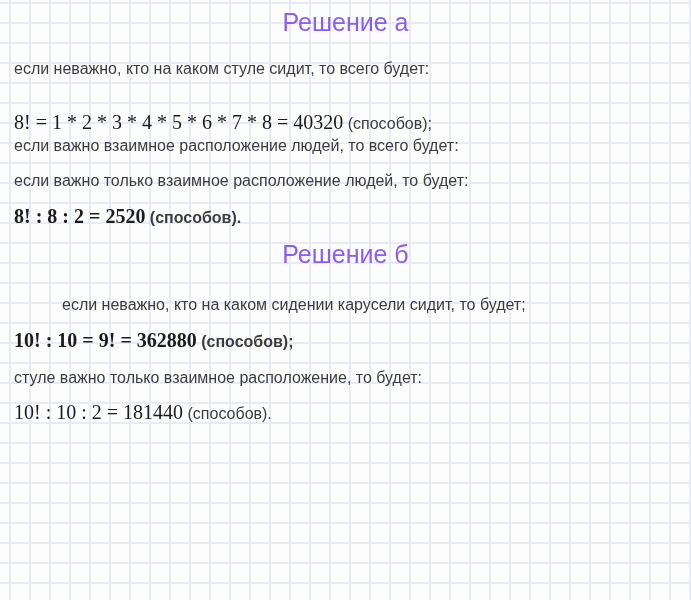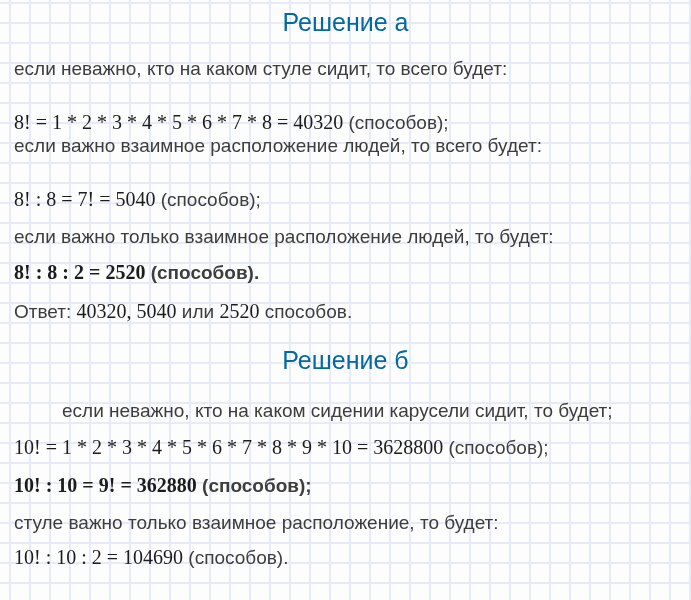--- a/index.html
+++ b/index.html
@@ -12,29 +12,29 @@
     background-size: 20px 20px;
     background-position: 9px 2px;
     font-family: "Liberation Sans", sans-serif;
   }
   .content { padding: 0 14px; }
   .title {
     font-family: "Liberation Sans", sans-serif;
     font-size: 25px;
     line-height: 32px;
     font-weight: normal;
-    color: #0369a1;
+    color: #8b5cf6;
     text-align: center;
   }
   .title-a { margin-top: 6px; }
-  .title-b { margin-top: 20px; }
+  .title-b { margin-top: 9px; }
   .line { white-space: nowrap; }
   .sans {
     font-family: "Liberation Sans", sans-serif;
-    font-size: 19px;
+    font-size: 16px;
     color: #3d3d3d;
   }
   p.sans { line-height: 20px; }
   .math-line { line-height: 22px; }
   .serif {
     font-family: "Liberation Serif", serif;
     font-size: 20px;
     color: #1c1c1c;
   }
   .mt21 { margin-top: 21px; }
@@ -51,34 +51,31 @@
 <div class="content">
 
   <h1 class="title title-a">Решение а</h1>
 
   <p class="line sans mt21">если неважно, кто на каком стуле сидит, то всего будет:</p>
 
   <p class="line math-line mt16"><span class="serif">8! = 1 * 2 * 3 * 4 * 5 * 6 * 7 * 8 = 40320</span><span class="sans"> (способов);</span></p>
 
   <p class="line sans mt17">если важно взаимное расположение людей, то всего будет:</p>
 
-  <p class="line math-line mt16"><span class="serif">8! : 8 = 7! = 5040</span><span class="sans"> (способов);</span></p>
 
   <p class="line sans mt15">если важно только взаимное расположение людей, то будет:</p>
 
   <p class="line math-line mt14"><span class="serif">8! : 8 : 2 = 2520</span><span class="sans"> (способов).</span></p>
 
-  <p class="line math-line mt15"><span class="sans">Ответ: </span><span class="serif">40320, 5040</span><span class="sans"> или </span><span class="serif">2520</span><span class="sans"> способов.</span></p>
 
   <h1 class="title title-b">Решение б</h1>
 
   <p class="line sans mt25">если неважно, кто на каком сидении карусели сидит, то будет;</p>
 
-  <p class="line math-line mt15"><span class="serif">10! = 1 * 2 * 3 * 4 * 5 * 6 * 7 * 8 * 9 * 10 = 3628800</span><span class="sans"> (способов);</span></p>
 
 
   <p class="line math-line mt14"><span class="serif">10! : 10 = 9! = 362880</span><span class="sans"> (способов);</span></p>
 
   <p class="line sans mt15">стуле важно только взаимное расположение, то будет:</p>
 
-  <p class="line math-line mt13"><span class="serif">10! : 10 : 2 = 104690</span><span class="sans"> (способов).</span></p>
+  <p class="line math-line mt13"><span class="serif">10! : 10 : 2 = 181440</span><span class="sans"> (способов).</span></p>
 
 </div>
 
 </body></html>

